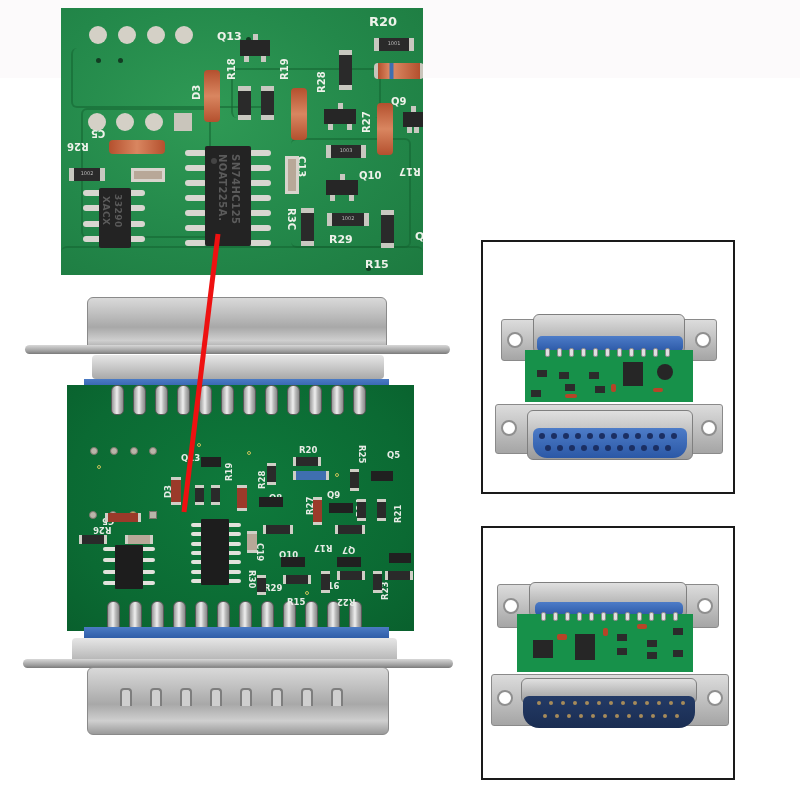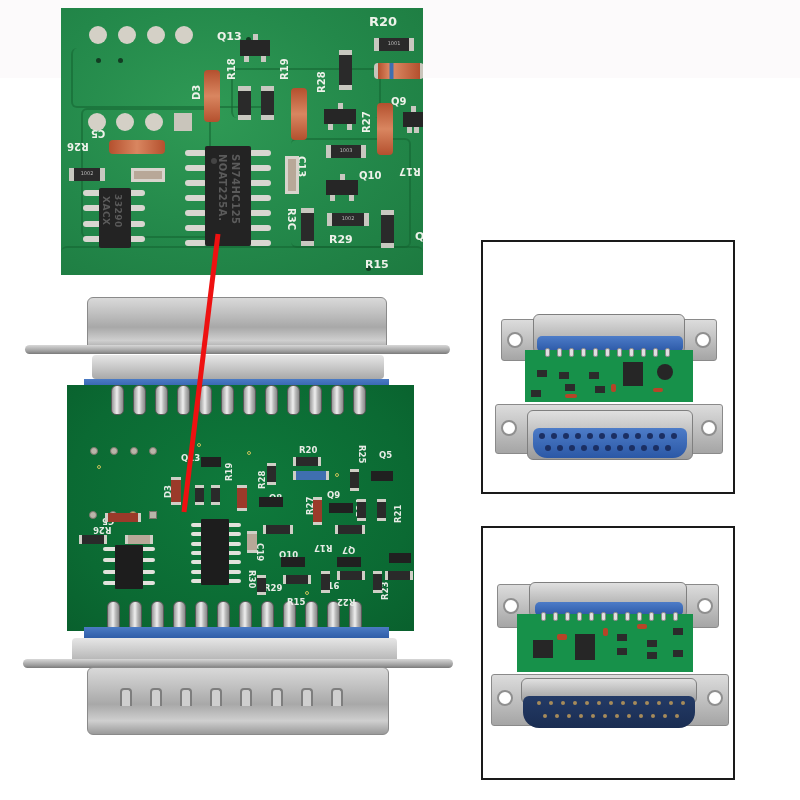--- a/index.html
+++ b/index.html
@@ -246,21 +246,21 @@
     <div class="mini-via" style="left:30px;top:80px;"></div>
     <div class="mini-via" style="left:130px;top:58px;"></div>
     <div class="mini-via" style="left:180px;top:66px;"></div>
     <div class="mini-via" style="left:268px;top:88px;"></div>
     <div class="mini-via" style="left:238px;top:206px;"></div>
 
     <div class="mini-silk" style="left:114px;top:68px;">Q13</div>
     <div class="mini-silk rz" style="left:157px;top:96px;">R19</div>
     <div class="mini-silk" style="left:232px;top:60px;">R20</div>
     <div class="mini-silk" style="left:300px;top:60px;transform:rotate(90deg);transform-origin:left top;">R25</div>
-    <div class="mini-silk" style="left:312px;top:65px;">Q5</div>
+    <div class="mini-silk" style="left:320px;top:65px;">Q5</div>
     <div class="mini-silk rz" style="left:96px;top:113px;">D3</div>
     <div class="mini-silk rz" style="left:190px;top:104px;">R28</div>
     <div class="mini-silk" style="left:202px;top:108px;">Q8</div>
     <div class="mini-silk rz" style="left:238px;top:130px;">R27</div>
     <div class="mini-silk" style="left:260px;top:105px;">Q9</div>
     <div class="mini-silk rz" style="left:288px;top:132px;">R24</div>
     <div class="mini-silk rz" style="left:326px;top:138px;">R21</div>
     <div class="mini-silk rz180" style="left:35px;top:131px;">C5</div>
     <div class="mini-silk rz180" style="left:26px;top:140px;">R26</div>
     <div class="mini-silk" style="left:198px;top:158px;transform:rotate(90deg);transform-origin:left top;">C19</div>

